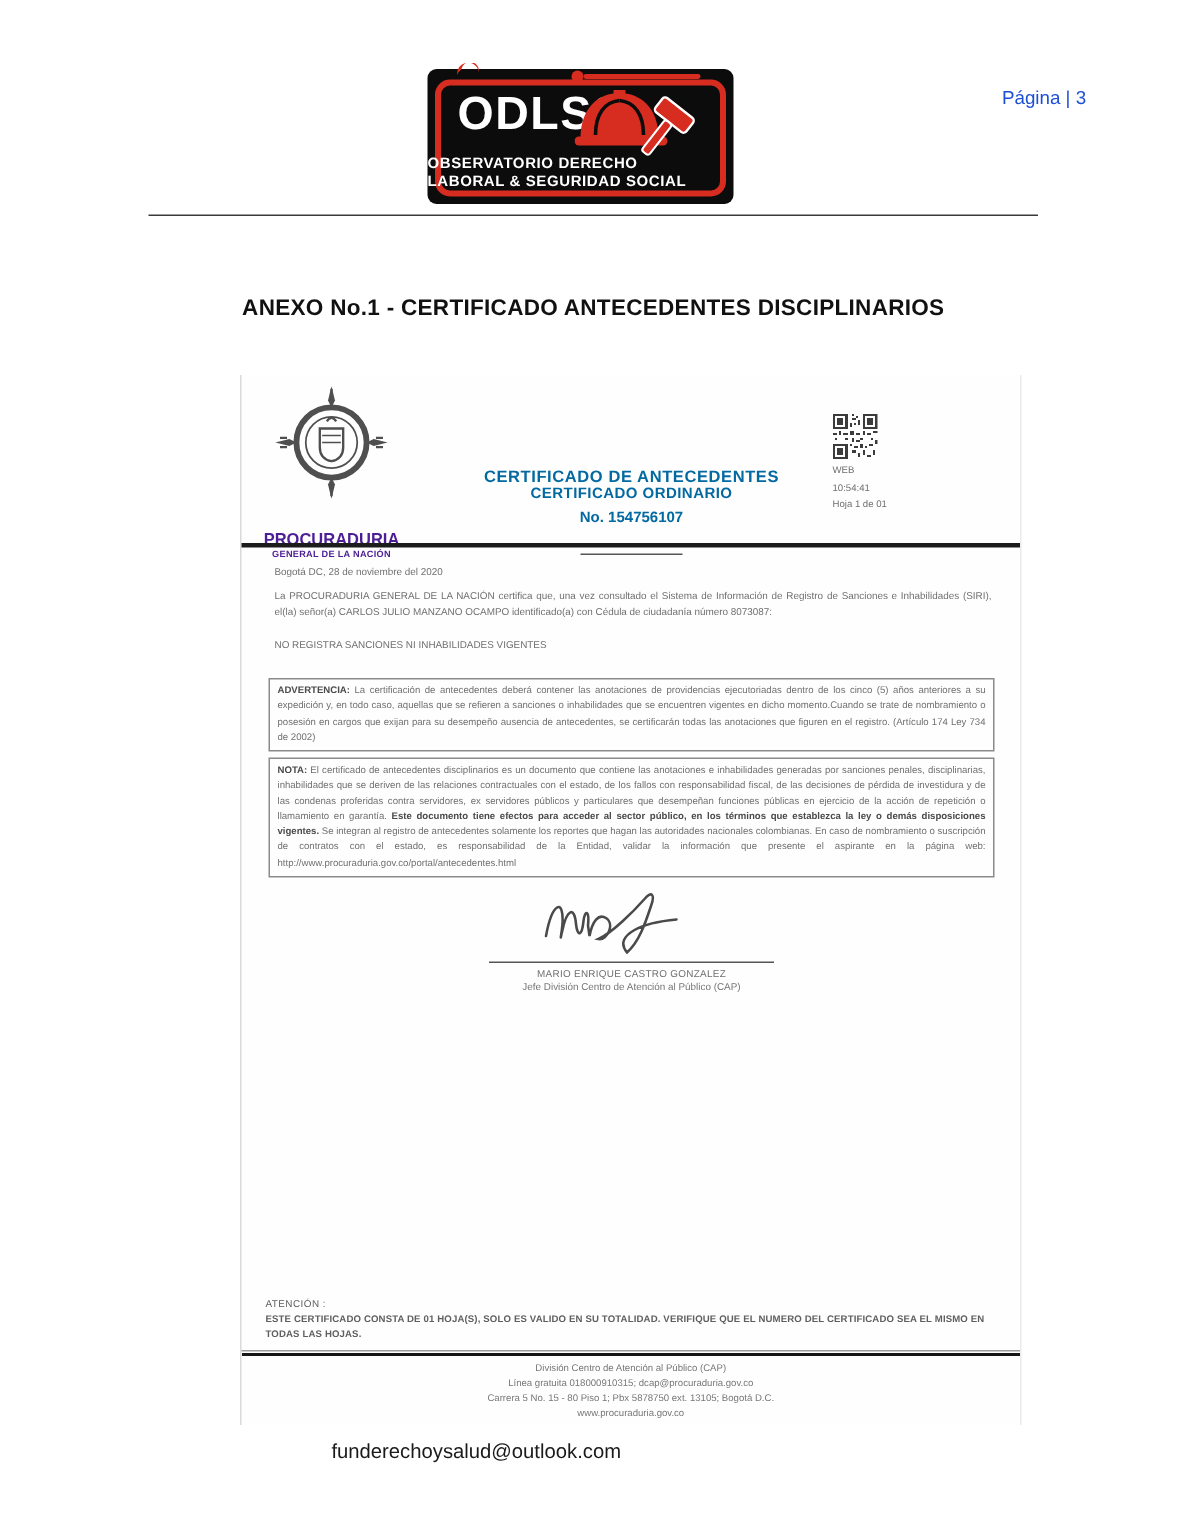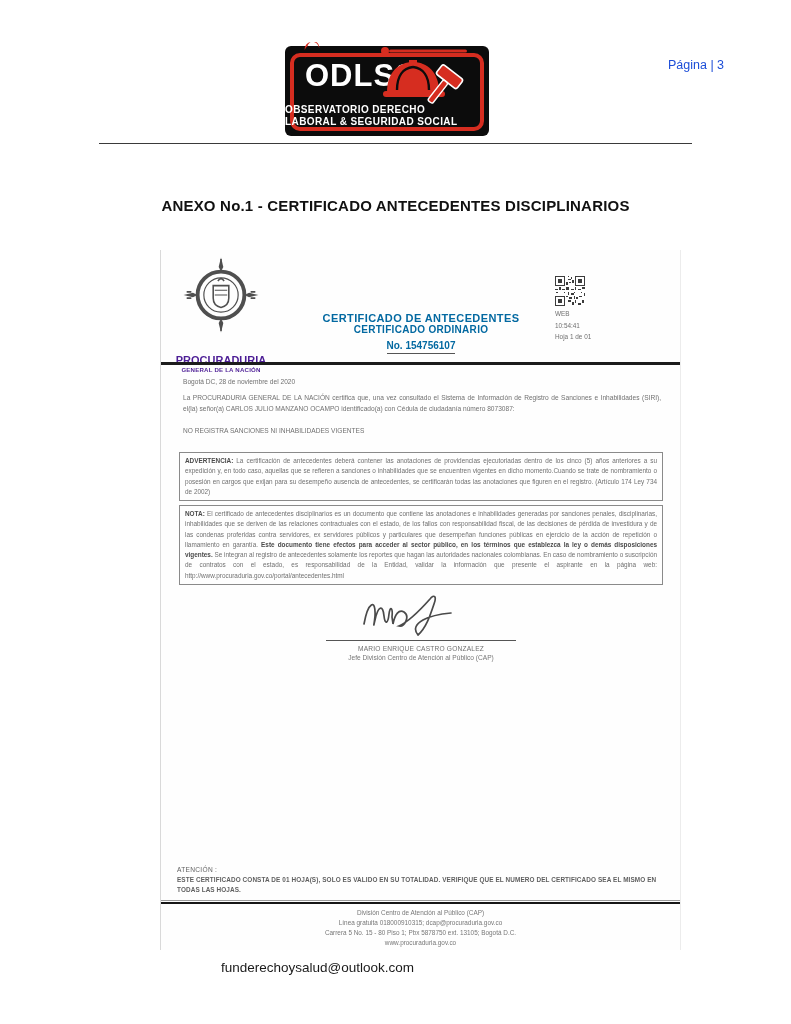--- a/index.html
+++ b/index.html
@@ -26,21 +26,21 @@
   .scan { top:250px; left:160px; width:521px; height:700px; background:#fefefe;
           border-left:1px solid #d9d9d9; border-right:1px solid #ececec;
           filter: blur(0.3px); color:#6b6b6b; }
   .scan .emblem { position:absolute; top:6px; left:20px; width:80px; height:78px; }
   .scan .agency { position:absolute; top:84px; left:6px; width:108px; text-align:center; color:#4c1d95;margin-top:20px; }
   .scan .agency .a1 { font-size:11px; font-weight:bold; letter-spacing:0px; font-family:"Liberation Sans",sans-serif; transform:scaleY(1.05); }
   .scan .agency .a2 { font-size:6.1px; font-weight:bold; letter-spacing:.2px; }
   .scan .cert-head { position:absolute; top:62px; left:130px; width:260px; text-align:center; color:#0369a1; }
   .scan .cert-head .h1 { font-size:11px; font-weight:bold; letter-spacing:.4px; }
   .scan .cert-head .h2 { font-size:10px; font-weight:bold; letter-spacing:.3px; }
-  .scan .cert-head .h3 { font-size:10px; font-weight:bold; margin-top:2px; padding-bottom:2px; border-bottom:1px solid #555; display:inline-block; }
+  .scan .cert-head .h3 { font-size:10px; font-weight:bold; margin-top:2px; padding-bottom:18px; border-bottom:1px solid #555; display:inline-block; }
   .scan .qr-block { position:absolute; top:26px; left:394px; width:80px; color:#6f6f6f; font-size:6.4px; line-height:1.8; }
   .scan .qr-block svg { width:30px; height:30px; display:block; margin-bottom:2px; }
   .divider1 { position:absolute; top:112px; left:0; width:100%; height:3px; background:#1c1c1c; }
   .date-line { position:absolute; top:128px; left:22px; font-size:6.6px; color:#707070; }
   .body-par { position:absolute; top:143px; left:22px; width:478px; font-size:6.6px; line-height:1.65; color:#707070; text-align:justify; }
   .result-line { position:absolute; top:177px; left:22px; font-size:6.6px; color:#707070; }
   .warn-box { position:absolute; left:18px; width:484px; border:1px solid #8a8a8a; padding:3px 5px; font-size:6.4px; line-height:1.6; color:#707070; text-align:justify; }
   .warn-box b { color:#4a4a4a; }
   .advertencia { top:202px; }
   .nota { top:255px; }

